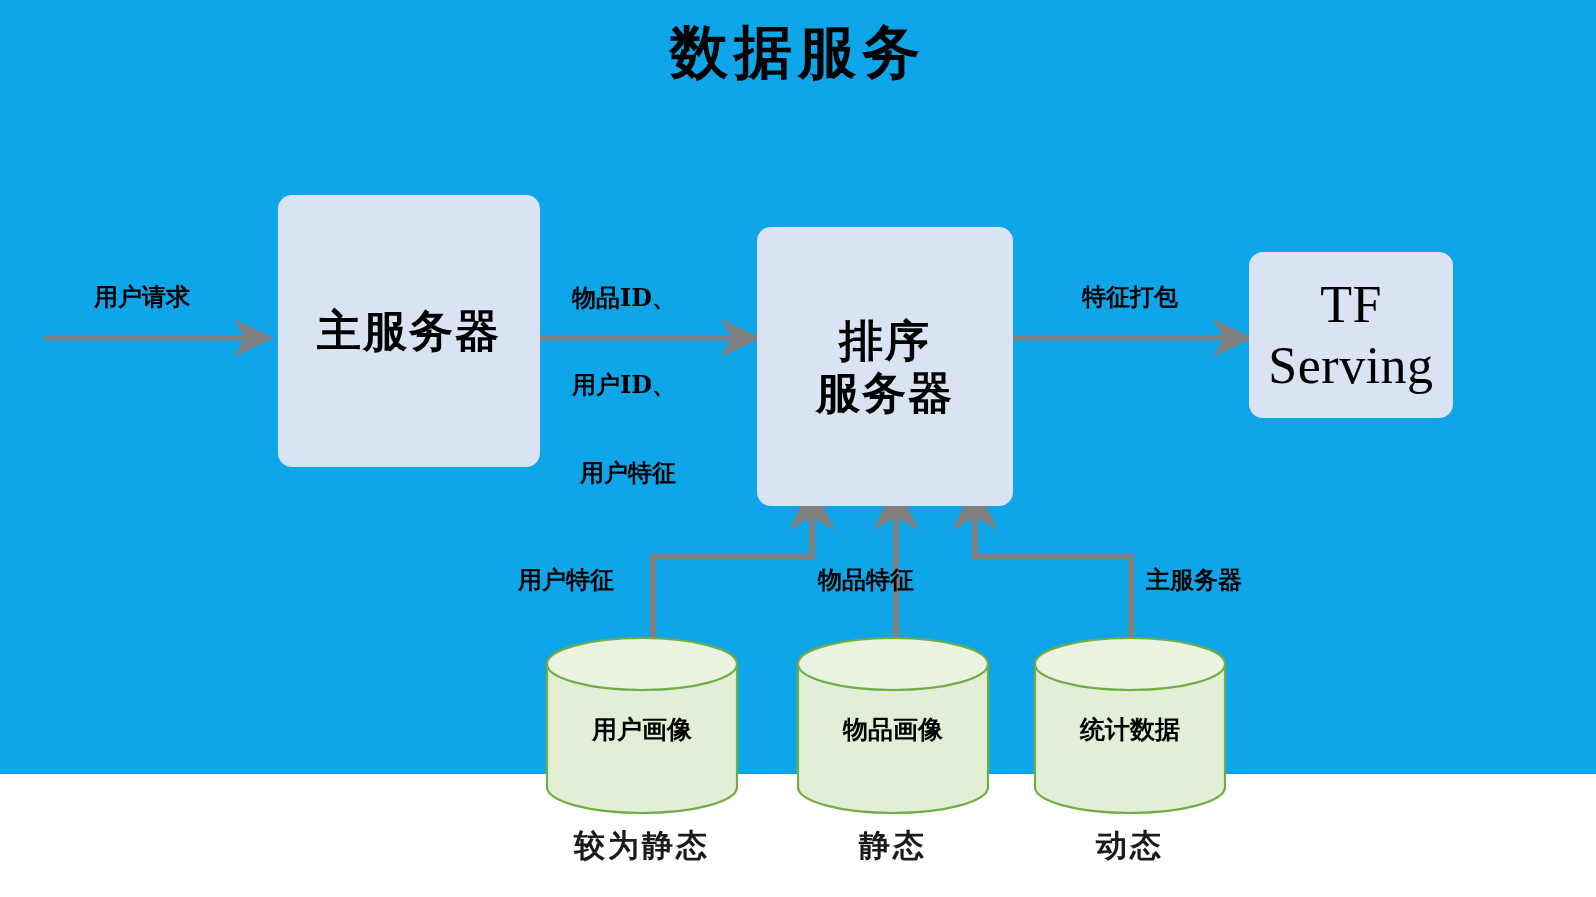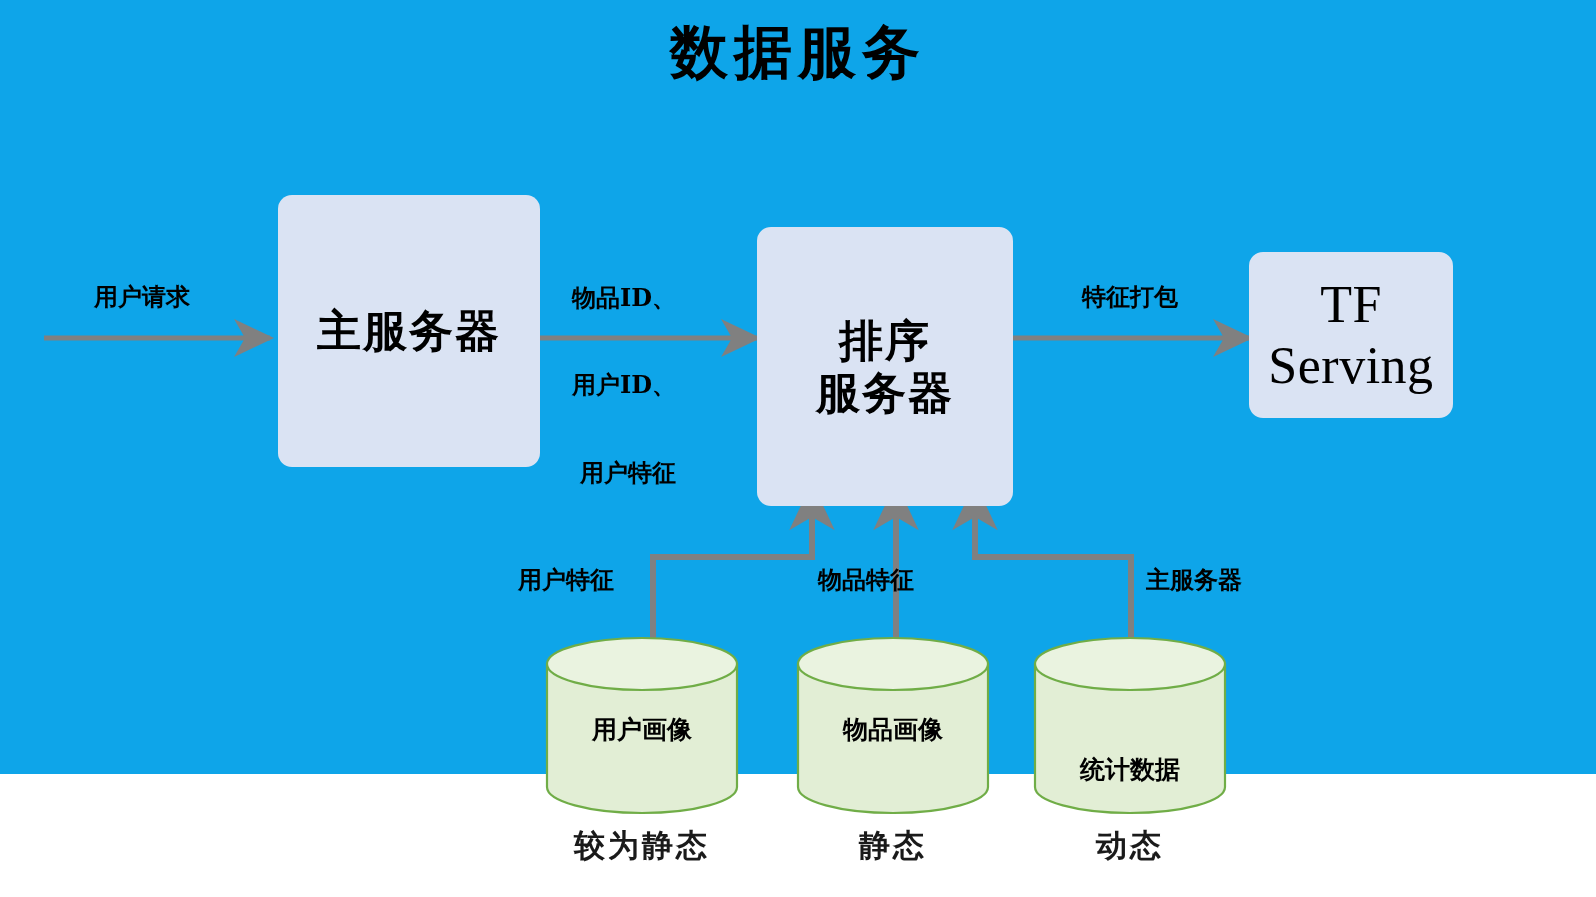--- a/index.html
+++ b/index.html
@@ -168,21 +168,21 @@
   <div class="edge-label" style="left:518px; top:565px;">用户特征</div>
 
   <div class="edge-label" style="left:818px; top:565px;">物品特征</div>
 
   <div class="edge-label" style="left:1146px; top:565px;">主服务器</div>
 
   <div class="cyl-label" style="left:798px; top:713px; width:190px;">物品画像</div>
 
   <div class="cyl-label" style="left:547px; top:713px; width:190px;">用户画像</div>
 
-  <div class="cyl-label" style="left:1035px; top:713px; width:190px;margin-top:40px;">统计数据</div>
+  <div class="cyl-label" style="left:1035px; top:713px; width:190px;">统计数据</div>
 
   <div class="caption" style="left:527px; top:825px; width:230px;">较为静态</div>
 
   <div class="caption" style="left:778px; top:825px; width:230px;">静态</div>
 
   <div class="caption" style="left:1015px; top:825px; width:230px;">动态</div>
 
 </div>
 
 </body></html>

